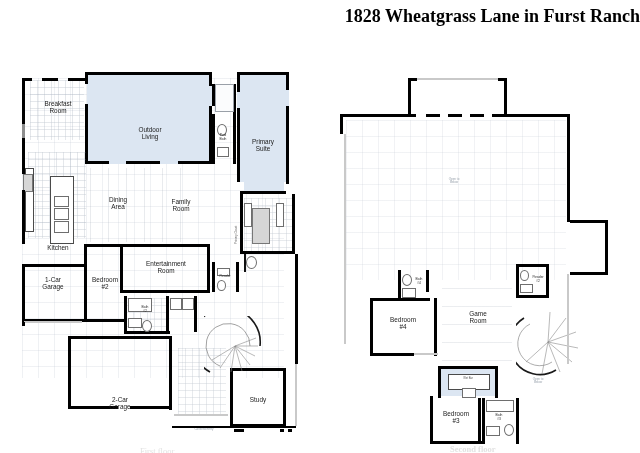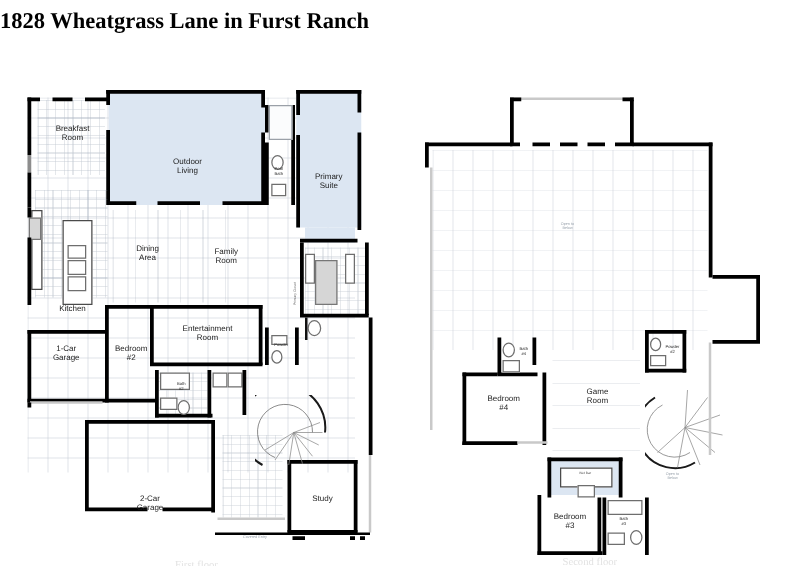--- a/index.html
+++ b/index.html
@@ -18,21 +18,21 @@
     position: relative;
     width: 640px;
     height: 453px;
     background: #ffffff;
   }
   
   #header {
     position: absolute;
     top: 0; left: 0;
     width: 640px;
-    text-align: left;
+    text-align: right;
     padding-top: 6px;
   }
   #plan-title {
     font-family: "Liberation Serif", serif;
     font-weight: bold;
     font-size: 18px;
     letter-spacing: 0px;
     color: #000000;
     line-height: 20px;
   }
@@ -446,17 +446,17 @@
 
       <div class="wall" style="left:240px; top:172px; width:38px; height:3px;"></div>
       <div class="wall" style="left:275px; top:172px; width:3px; height:54px;"></div>
       <div class="wall" style="left:240px; top:224px; width:38px; height:3px;"></div>
       <div class="wall-light" style="left:237px; top:226px; width:2px; height:90px;"></div>
 
       <div class="wall" style="left:10px; top:84px; width:3px; height:2px;"></div>
       <div class="wall-light" style="left:14px; top:86px; width:1.5px; height:210px;"></div>
       <div class="wall" style="left:40px; top:306px; width:3px; height:2px;"></div>
 
-      <div class="floor-caption" style="left:120px; top:396px;">Second floor</div>
+      <div class="floor-caption" style="left:120px; top:396px;font-weight:bold;">Second floor</div>
     </div>
 
   </div>
 </div>
 
 </body></html>

